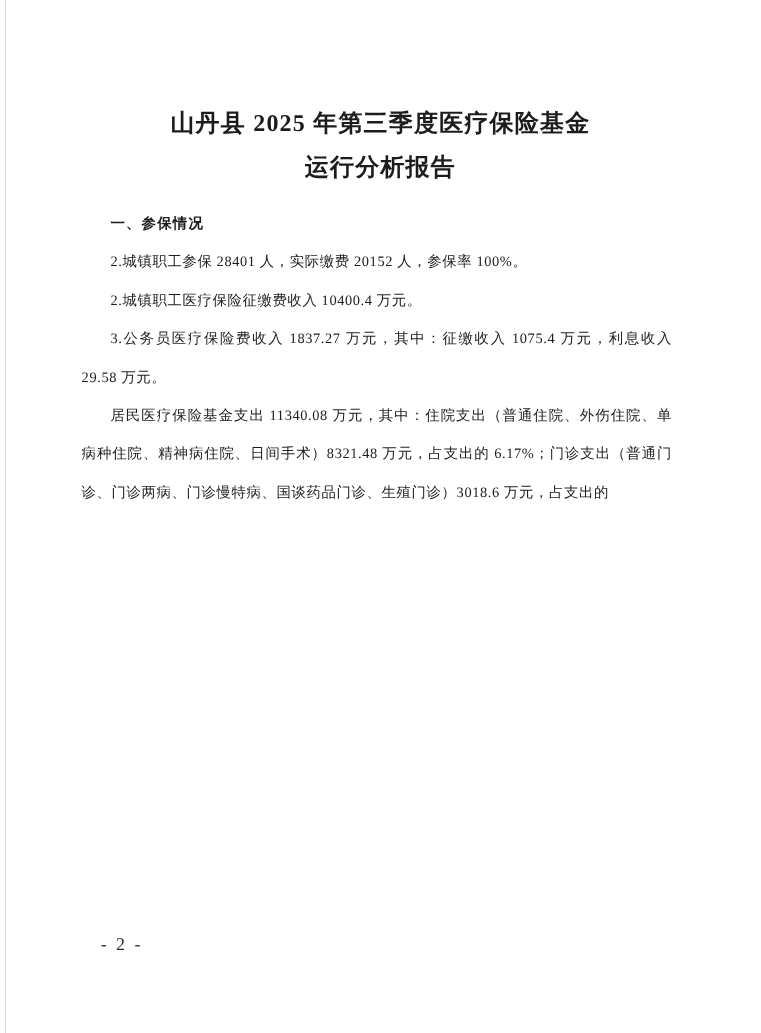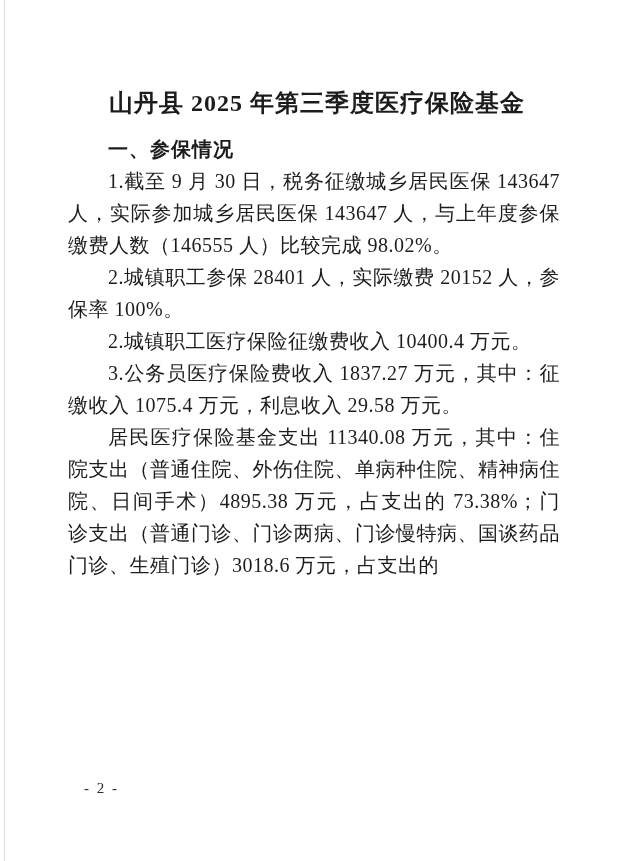--- a/index.html
+++ b/index.html
@@ -23,36 +23,36 @@
     left: 4px;
     top: 0;
     width: 1px;
     height: 861px;
     background: #dcdcdc;
   }
   .doc-title {
     margin: 0;
     padding-top: 85px;
     text-align: center;
-    font-size: 24px;
+    font-size: 20px;
     font-weight: bold;
     line-height: 37px;
     letter-spacing: 1px;
     font-family: "Liberation Serif", "DejaVu Serif", serif;
   }
   .content {
     margin: 11px 74px 0 68px; 
     text-align: justify;
     text-justify: inter-character;
   }
   .content > div {
     margin: 0;
     text-indent: 2em;
     line-height: 32px;
-    font-size: 20px;
+    font-size: 12px;
   }
   .heading-1 {
     font-weight: bold;
     letter-spacing: 1px;
     font-family: "Liberation Sans", "DejaVu Sans", sans-serif;
   }
   .heading-2 {
     font-weight: bold;
     letter-spacing: 0.5px;
     font-family: "Liberation Serif", "DejaVu Serif", serif;
@@ -72,25 +72,25 @@
   }
 </style>
 </head>
 <body>
 
 <div class="page">
   <div class="page-edge"></div>
 
   <h1 class="doc-title">
     <span>山丹县 2025 年第三季度医疗保险基金</span><br>
+    <span>运行分析报告</span>
   </h1>
 
   <div class="content">
       <div class="heading-1">一、参保情况</div>
-      <div class="paragraph">1.截至 9 月 30 日，税务征缴城乡居民医保 143647 人，实际参加城乡居民医保 143647 人，与上年度参保缴费人数（146555 人）比较完成 98.02%。</div>
       <div class="paragraph">2.城镇职工参保 28401 人，实际缴费 20152 人，参保率 100%。</div>
       <div class="paragraph">2.城镇职工医疗保险征缴费收入 10400.4 万元。</div>
       <div class="paragraph">3.公务员医疗保险费收入 1837.27 万元，其中：征缴收入 1075.4 万元，利息收入 29.58 万元。</div>
-      <div class="paragraph">居民医疗保险基金支出 11340.08 万元，其中：住院支出（普通住院、外伤住院、单病种住院、精神病住院、日间手术）4895.38 万元，占支出的 73.38%；门诊支出（普通门诊、门诊两病、门诊慢特病、国谈药品门诊、生殖门诊）3018.6 万元，占支出的</div>
+      <div class="paragraph">居民医疗保险基金支出 11340.08 万元，其中：住院支出（普通住院、外伤住院、单病种住院、精神病住院、日间手术）8321.48 万元，占支出的 6.17%；门诊支出（普通门诊、门诊两病、门诊慢特病、国谈药品门诊、生殖门诊）3018.6 万元，占支出的</div>
     </div>
 
   <div class="page-number">- 2 -</div>
 </div>
 
 </body></html>

